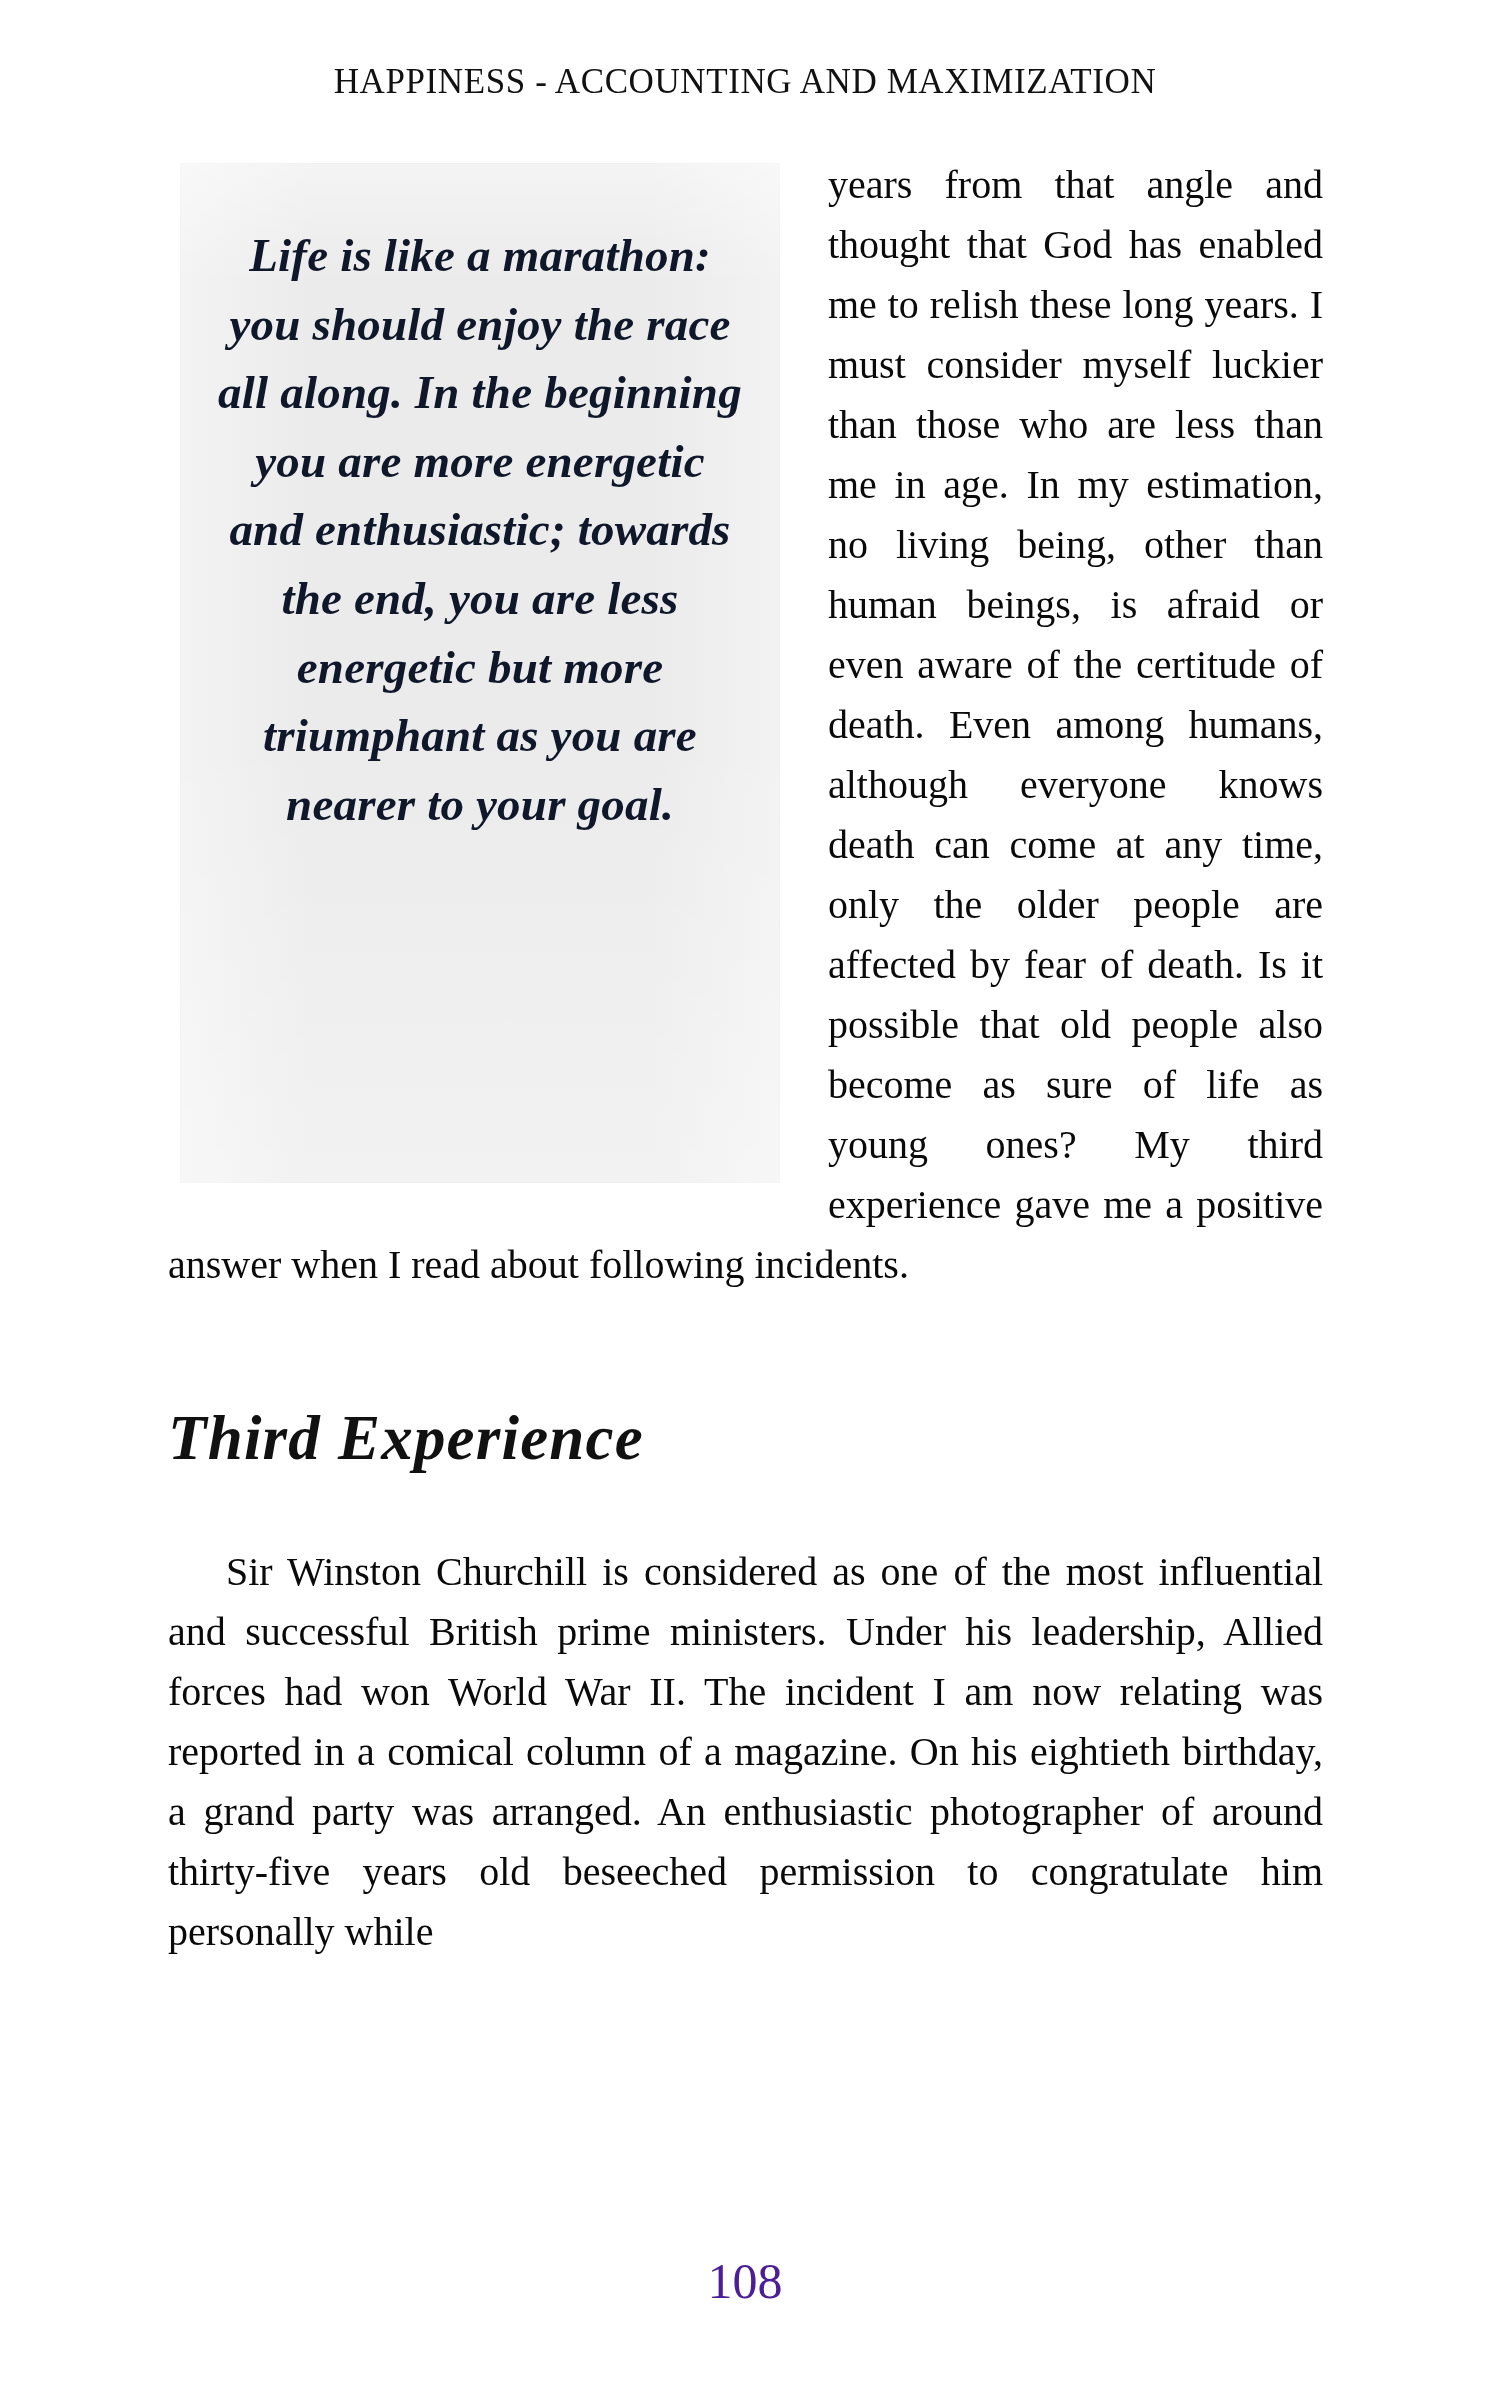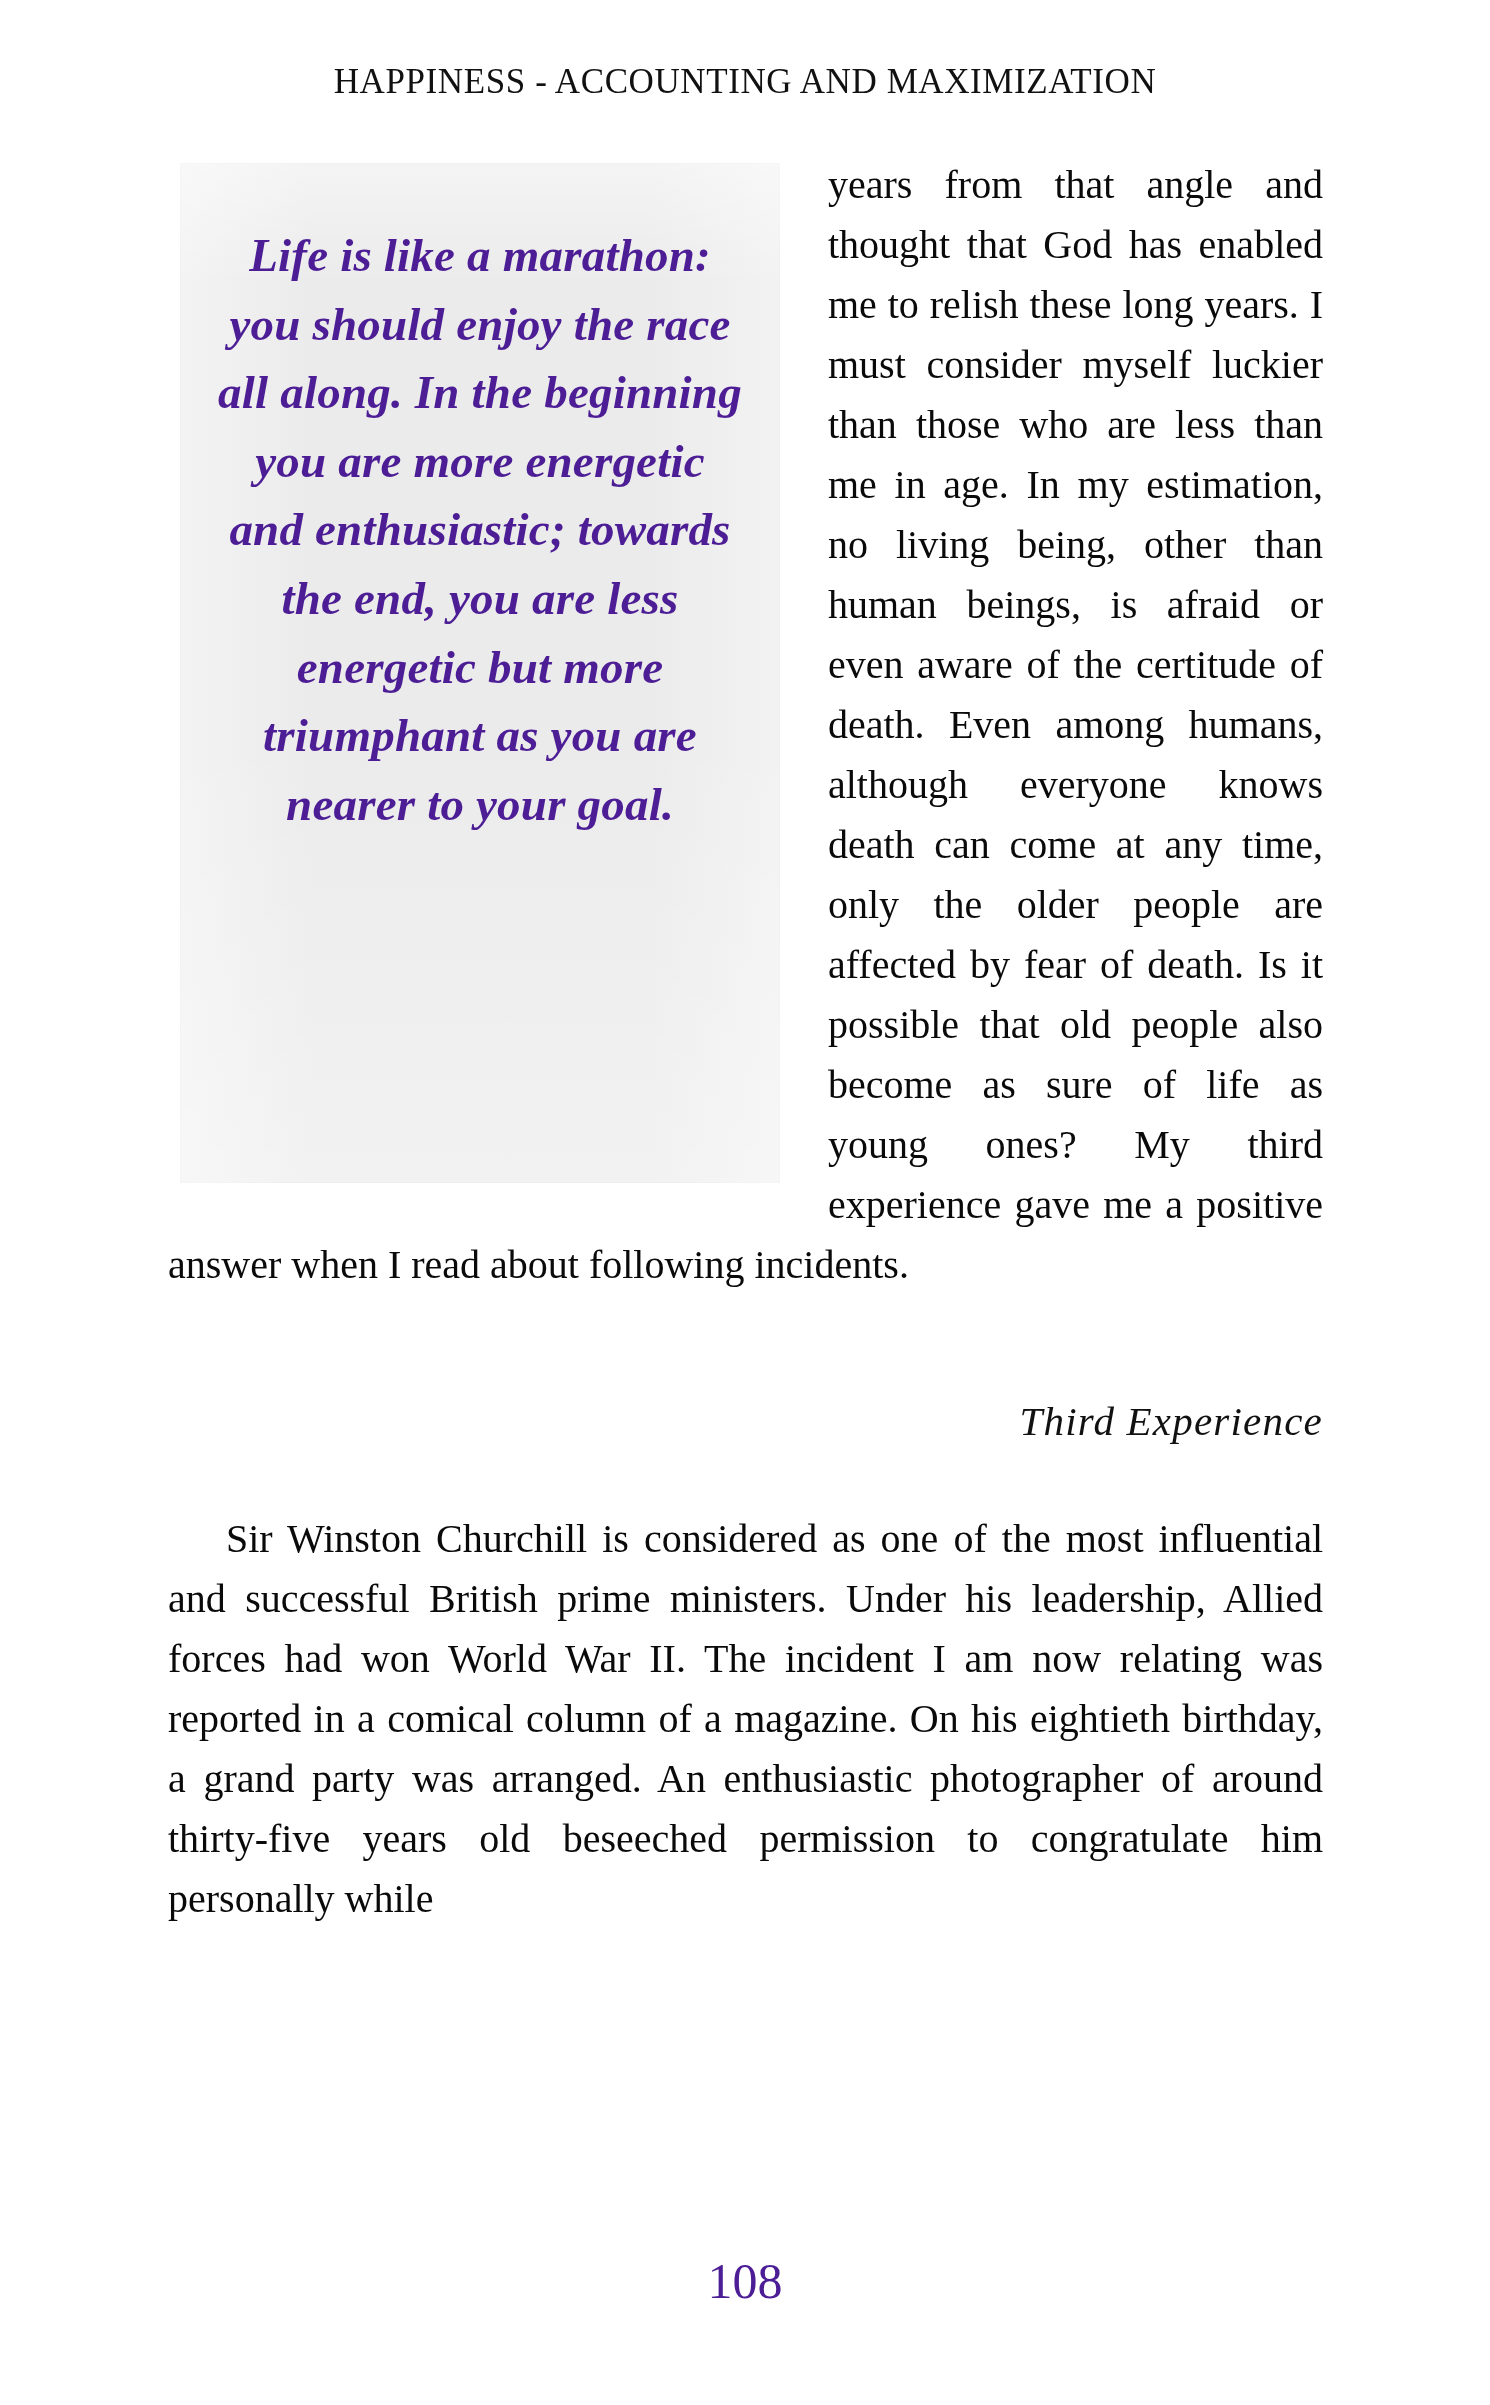--- a/index.html
+++ b/index.html
@@ -75,31 +75,31 @@
   }
   .pullquote-text {
     position: relative;
     z-index: 2;
     font-family: "Liberation Serif", "DejaVu Serif", serif;
     font-style: italic;
     font-weight: bold;
     font-size: 47px;
     line-height: 1.46;
     text-align: center;
-    color: #4c1d95;
+    color: #0f172a;
     letter-spacing: 0.2px;
   }
 
   
   .section-heading {
     clear: both;
-    text-align: right;
-    font-size: 41px;
+    text-align: left;
+    font-size: 63px;
     font-style: italic;
-    font-weight: normal;
+    font-weight: bold;
     letter-spacing: 1.2px;
     margin: 96px 0 56px 0;
     font-family: "Liberation Serif", "DejaVu Serif", serif;
     color: #111;
   }
 
   .para {
     margin: 0;
     text-align: justify;
     text-justify: inter-word;

